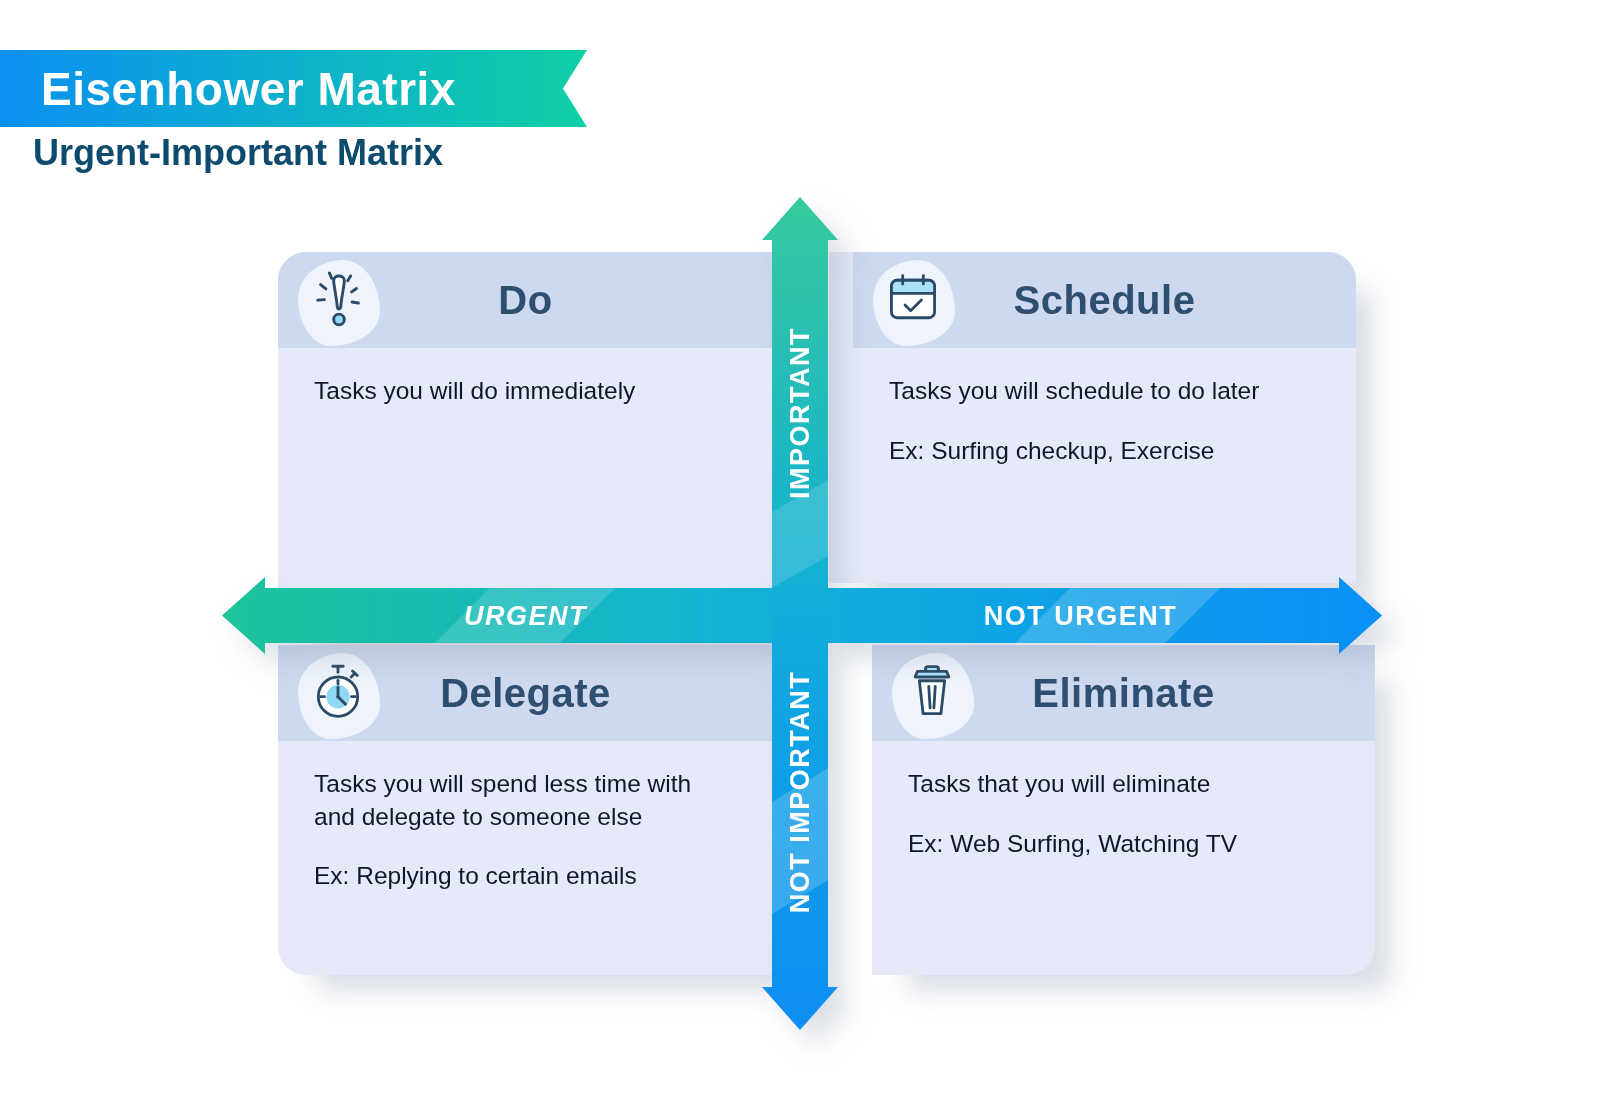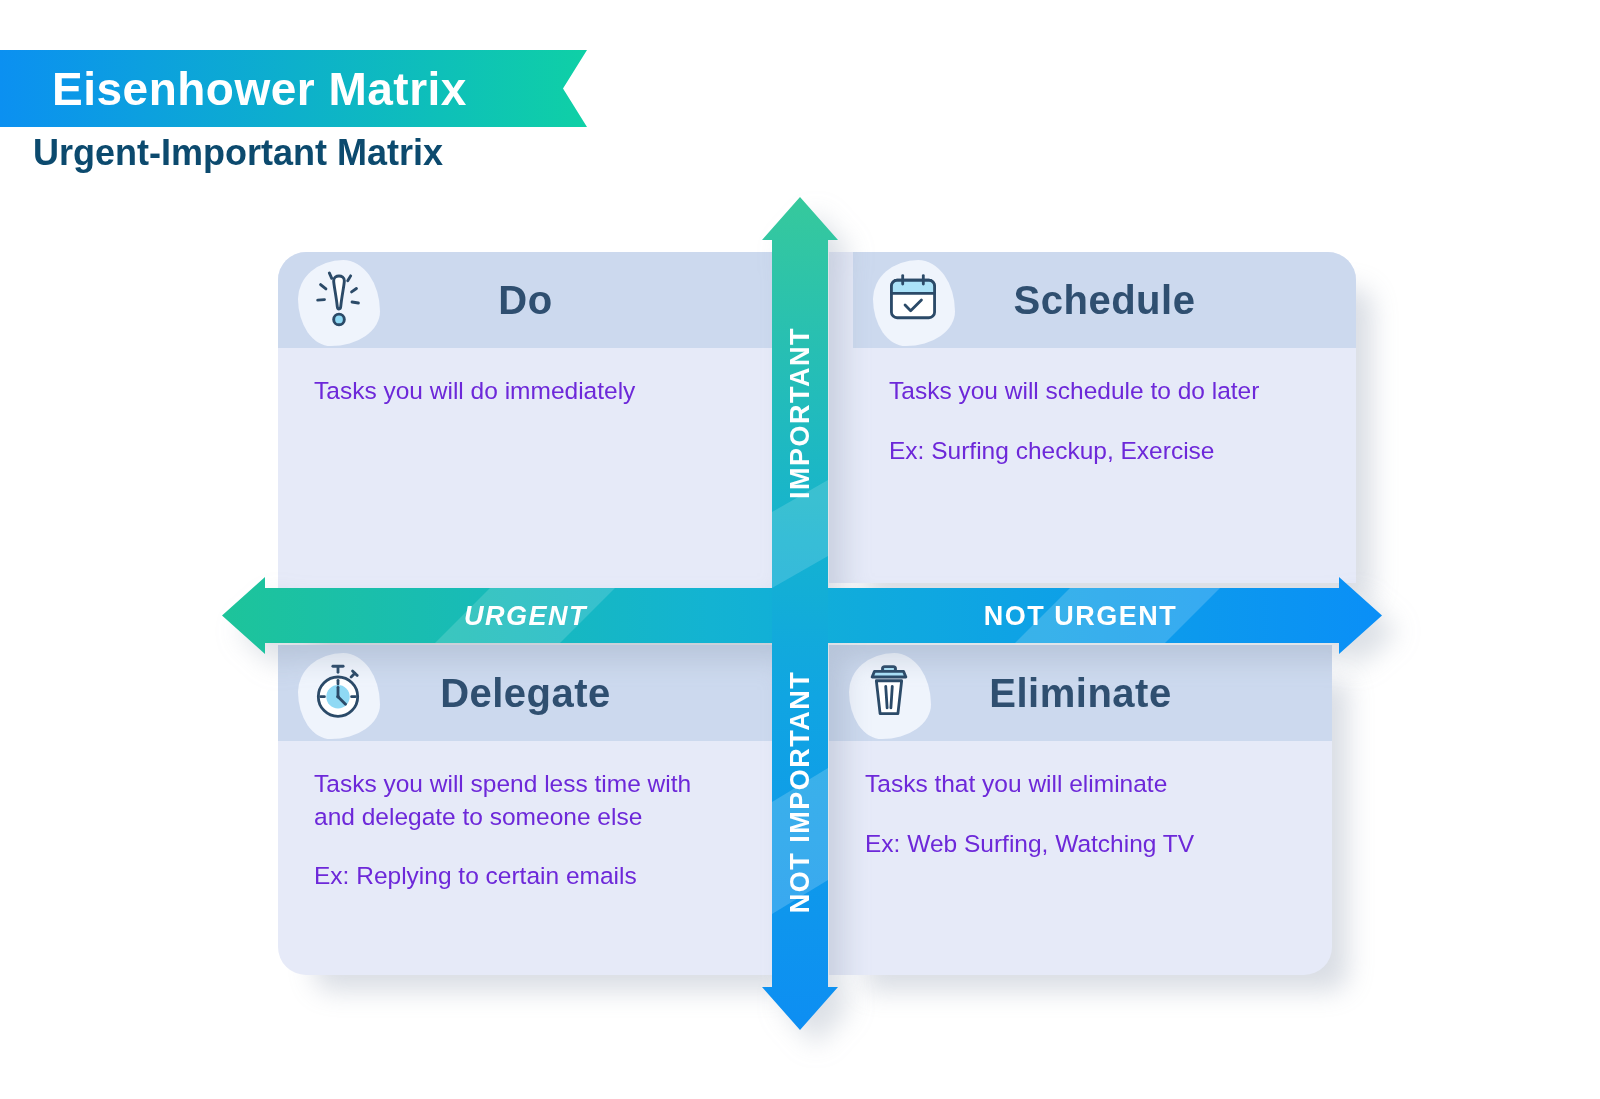--- a/index.html
+++ b/index.html
@@ -4,43 +4,43 @@
 <style>
   html,body{margin:0;padding:0;background:#ffffff;}
   body{width:1600px;height:1099px;position:relative;overflow:hidden;
        font-family:"Liberation Sans","DejaVu Sans",sans-serif;}
 
   
   .ribbon{position:absolute;left:0;top:50px;width:587px;height:77px;
     background:linear-gradient(90deg,#0b90f1 0%,#0fd0a6 100%);
     clip-path:polygon(0 0,100% 0,calc(100% - 24px) 50%,100% 100%,0 100%);
     display:flex;align-items:center;}
-  .ribbon h1{margin:0;padding-left:52px;font-size:46px;font-weight:700;
+  .ribbon h1{margin:0;padding-left:41px;font-size:46px;font-weight:700;
     color:#ffffff;letter-spacing:.5px;}
   .subtitle{position:absolute;left:33px;top:132px;font-size:36px;font-weight:700;
     color:#0c4a6e;}
 
   
   .card{position:absolute;background:#e6eaf8;overflow:hidden;
     box-shadow:26px 26px 26px -10px rgba(128,142,166,.30);}
   .card-do       {left:278px;top:252px;width:495px;height:385px;border-radius:28px 0 0 0;}
   .card-schedule {left:829px;top:252px;width:503px;height:331px;border-radius:0 28px 0 0;padding-left:24px;}
   .card-delegate {left:278px;top:645px;width:495px;height:330px;border-radius:0 0 0 28px;}
-  .card-eliminate{left:829px;top:645px;width:503px;height:330px;border-radius:0 0 28px 0;}
+  .card-eliminate{left:872px;top:645px;width:503px;height:330px;border-radius:0 0 28px 0;}
 
   .card-header{position:relative;height:96px;background:#ccd9ee;}
   .card-title{margin:0;text-align:center;line-height:96px;font-size:40px;
     font-weight:700;color:#2f4f70;letter-spacing:.5px;}
   .icon-blob{position:absolute;left:20px;top:8px;width:82px;height:86px;}
   .blob-bg{position:absolute;inset:0;background:#f4f7fe;opacity:.88;
     border-radius:55% 45% 60% 40%/45% 60% 40% 55%;}
   .icon-blob svg{position:absolute;left:10px;top:8px;}
 
   .card-body{padding:27px 36px 0;}
-  .card-body p{margin:0 0 27px;font-size:24.5px;line-height:1.33;color:#6d28d9;
+  .card-body p{margin:0 0 27px;font-size:24.5px;line-height:1.33;color:#0f172a;
     max-width:445px;}
 
   
   .cross{position:absolute;left:0;top:0;
     filter:drop-shadow(16px 16px 13px rgba(128,142,166,.28));}
 
   .axis-label{position:absolute;color:#ffffff;font-weight:700;font-size:27px;
     letter-spacing:1.5px;text-align:center;white-space:nowrap;}
   .axis-urgent     {left:278px;top:589px;width:495px;height:54px;line-height:54px;font-style:italic;}
   .axis-not-urgent {left:829px;top:589px;width:503px;height:54px;line-height:54px;}

